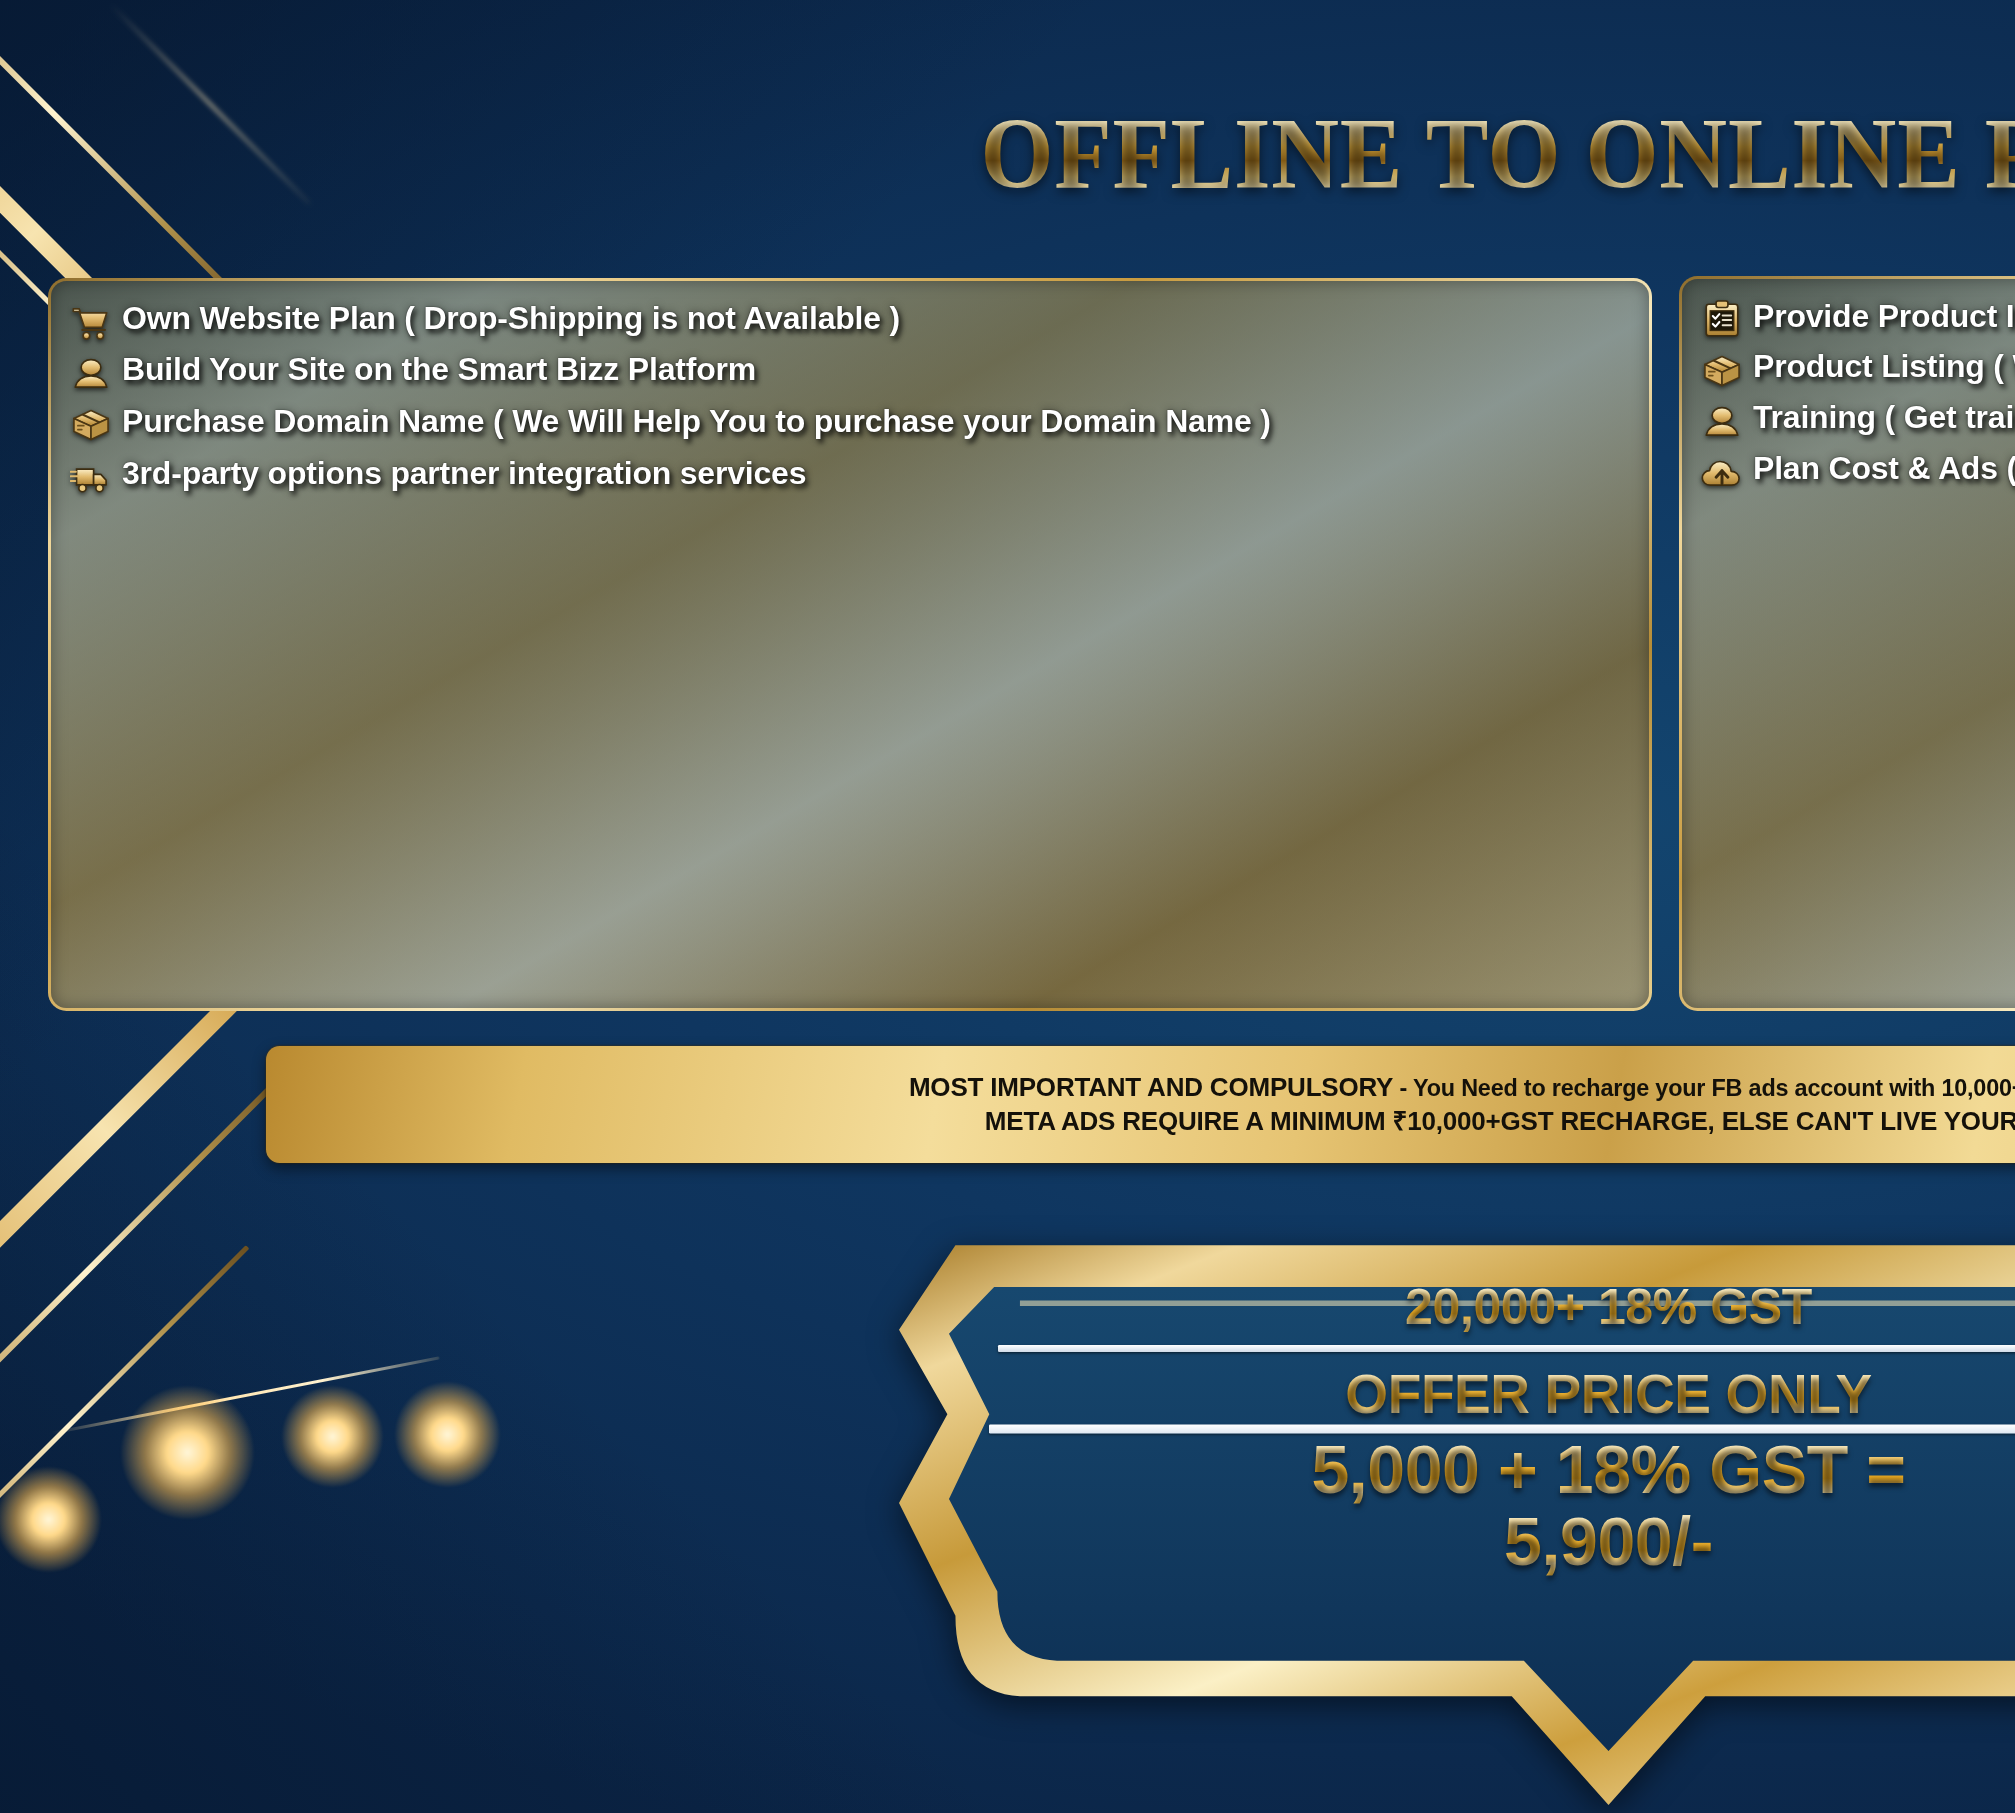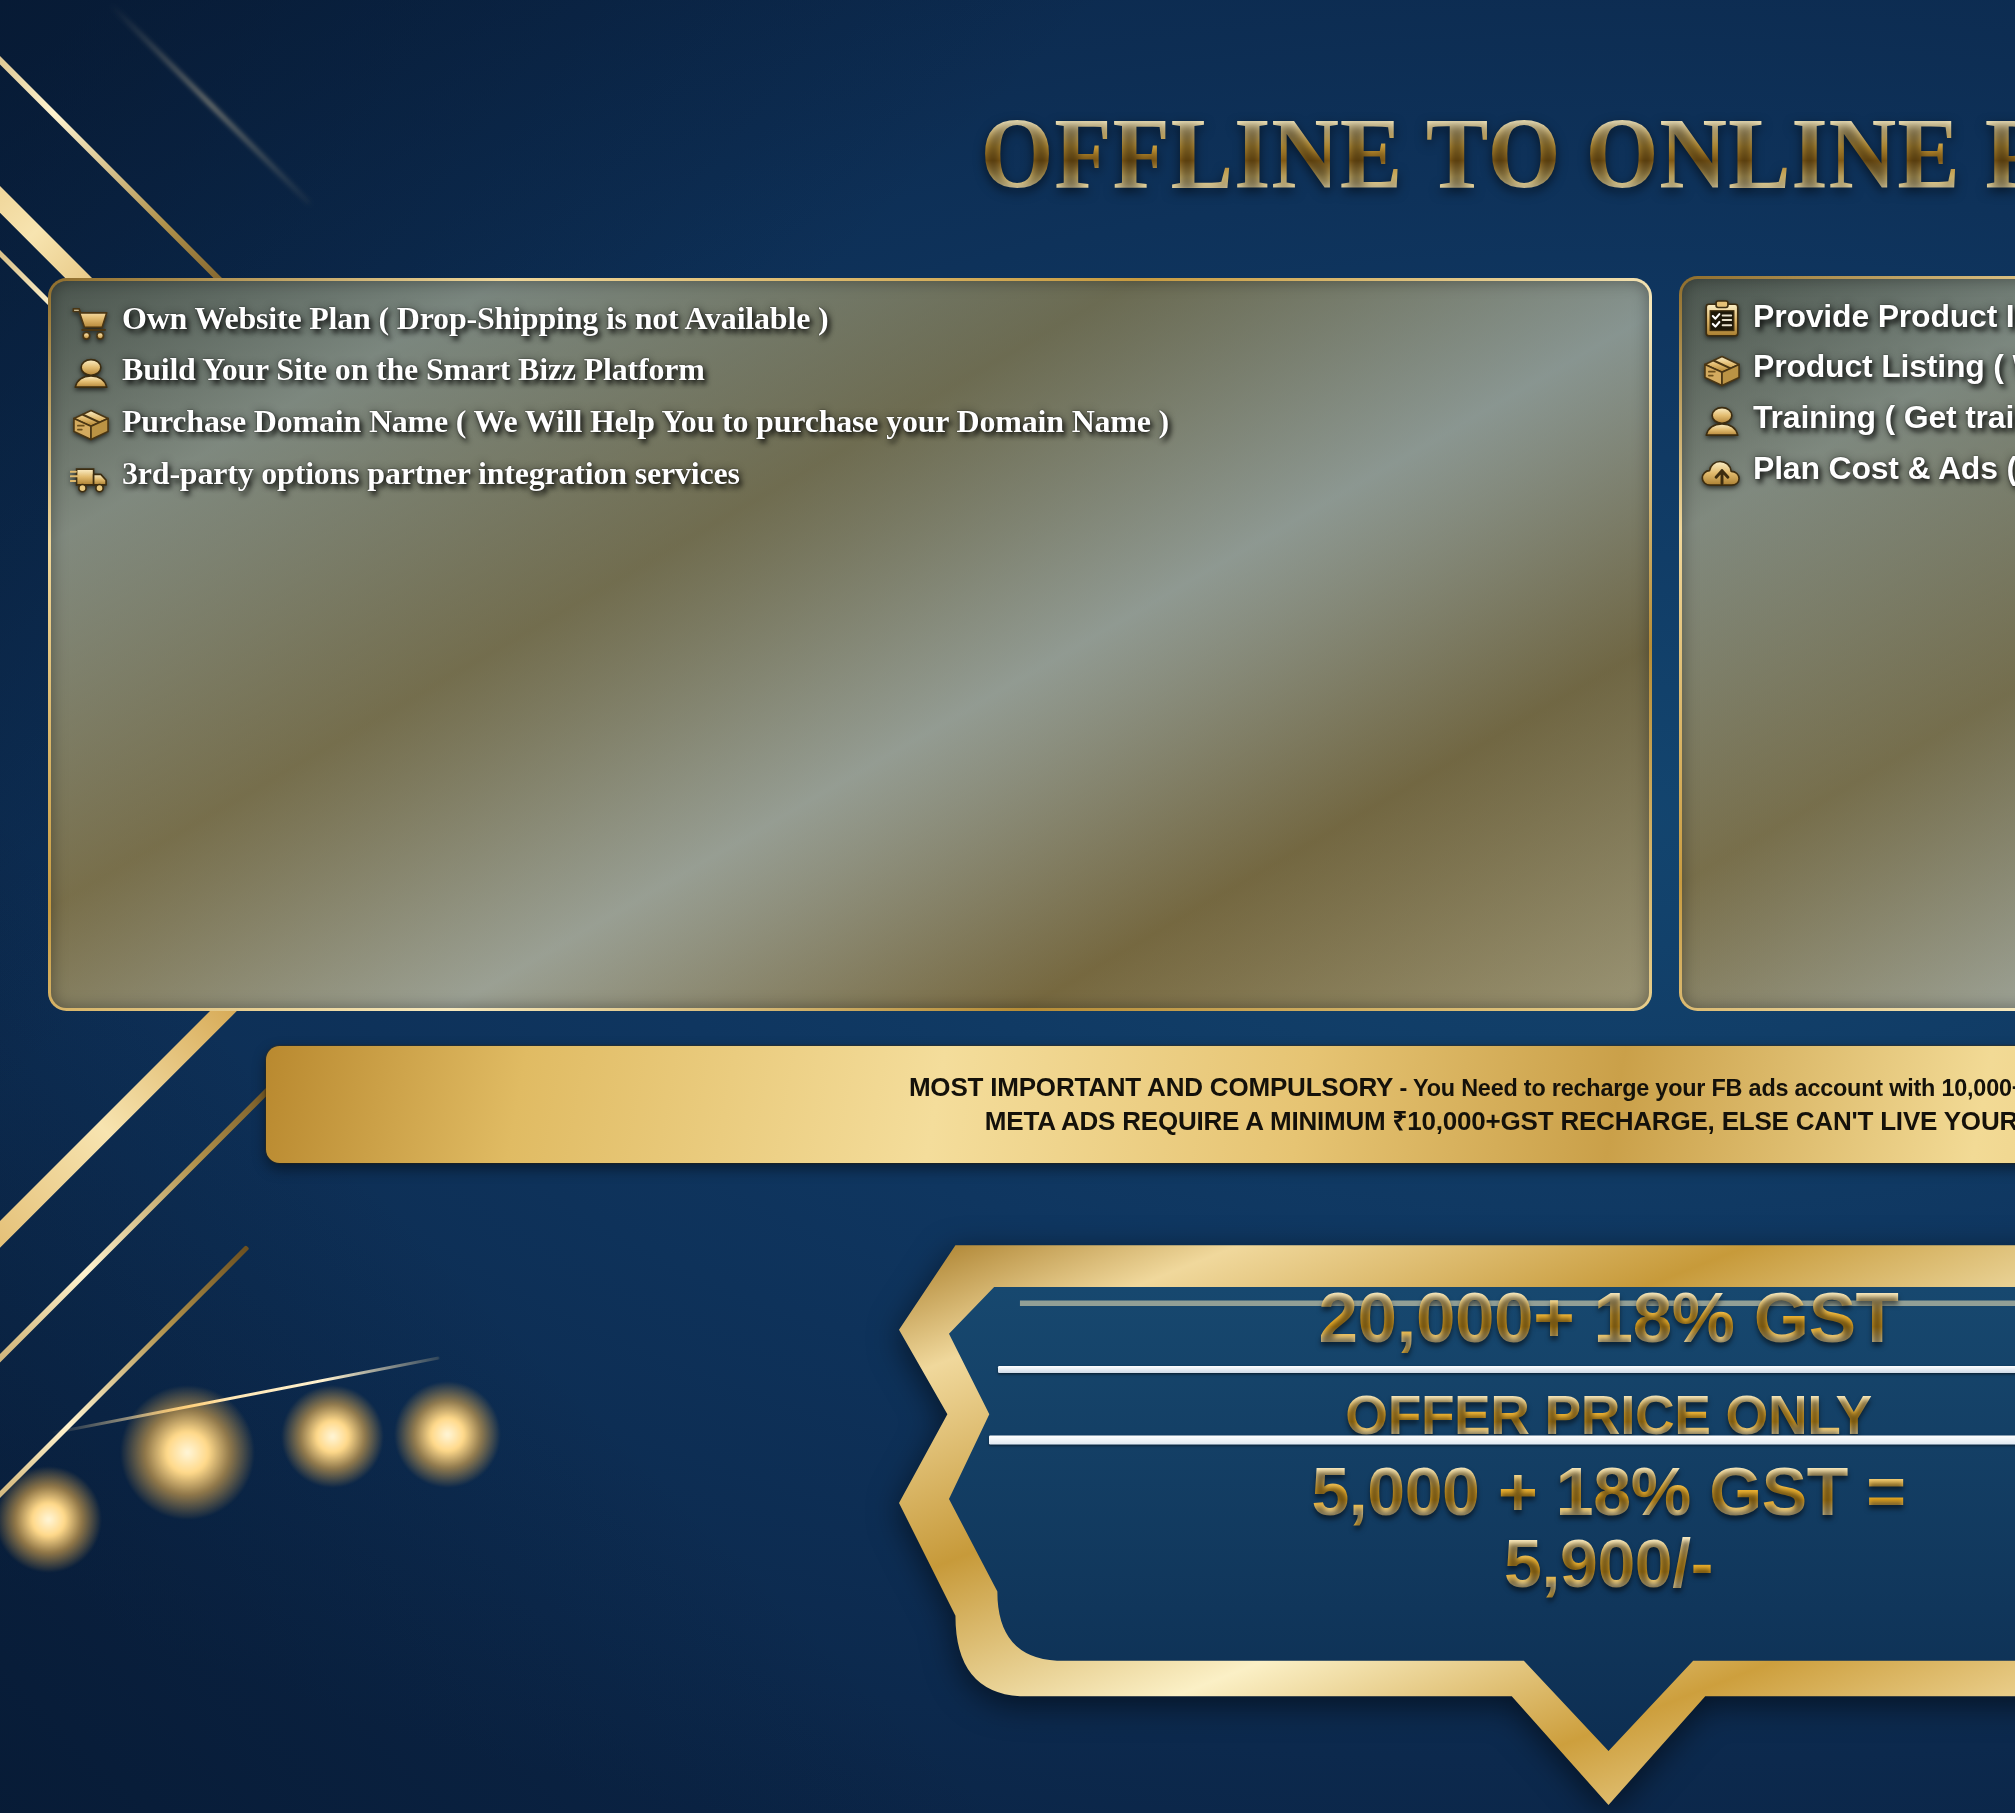--- a/index.html
+++ b/index.html
@@ -66,21 +66,21 @@
   .ficon svg{width:42px;height:42px;display:block;
     filter:drop-shadow(0 2.4px 2.8px rgba(0,0,0,.65));}
   .ftext{
     color:#ffffff;font-size:32px;line-height:1.24;font-weight:700;
     letter-spacing:-0.2px;
     text-shadow:
       0 0 1.2px rgba(0,0,0,.9),
       2.8px 3.6px 4.8px rgba(0,0,0,.72),
       0 0 8.9px rgba(0,0,0,.45);
   }
-  #panel-left  .feature{margin-bottom:7.3px;font-family:Liberation Serif, serif;}
+  #panel-left  .feature{margin-bottom:7.3px;}
   #panel-right .feature{margin-bottom:6.4px;}
 
   
   #notice{
     position:absolute;left:266px;top:1046px;width:2595px;height:117px;
     border-radius:13.7px;
     background:linear-gradient(100deg,#b9892f 0%,#e0bb63 10%,#f4dd9b 26%,#e6c473 40%,#caa049 52%,#f2da95 66%,#e8c574 80%,#c79939 92%,#a97c28 100%);
     box-shadow:0 5.6px 13.7px rgba(0,0,0,.45), 0 0 0 1.2px rgba(80,55,10,.35);
     display:flex;flex-direction:column;align-items:center;justify-content:center;
     text-align:center;color:#14110a;
@@ -97,21 +97,21 @@
   #badge-content{
     position:absolute;left:97px;right:97px;top:69px;
     text-align:center;
   }
   .gold-txt{
     font-weight:800;letter-spacing:-0.4px;line-height:1.02;
     background:linear-gradient(180deg,#f7d98a 0%,#fdf0c8 14%,#f2b736 46%,#e8a820 62%,#fae2a2 82%,#e3ae35 100%);
     -webkit-background-clip:text;background-clip:text;color:transparent;
     text-shadow:0 3.6px 5.6px rgba(0,0,0,.5);
   }
-  #old-price{position:relative;display:inline-block;font-size:71px;text-align:right;}
+  #old-price{position:relative;display:inline-block;font-size:50px;text-align:right;}
   #strike{
     position:absolute;left:-7.3px;right:-7.3px;top:50%;height:8.9px;
     transform:translateY(-50%);
     background:linear-gradient(180deg,#ffffff,#dfe8f2);
     box-shadow:0 1.2px 2.4px rgba(0,0,0,.5);
     border-radius:1.2px;
   }
   #divider{
     height:6.9px;margin:12px 2.4px 13.7px;
     background:linear-gradient(180deg,#ffffff,#cfdbe8);

